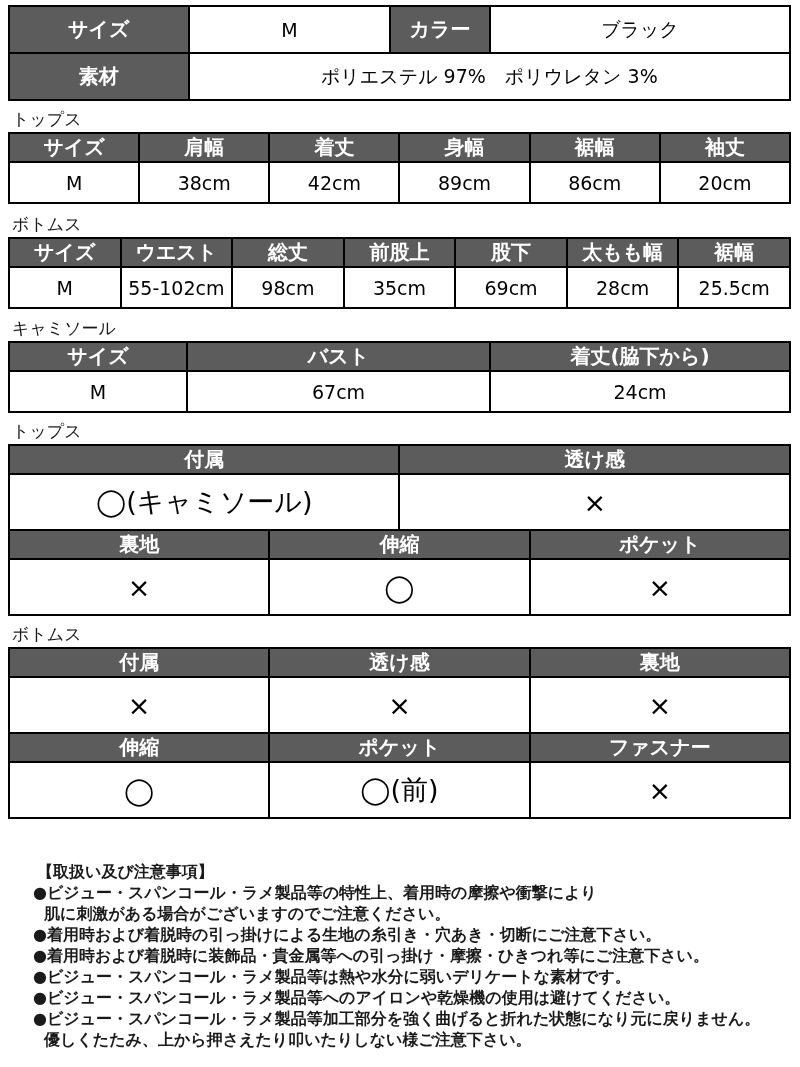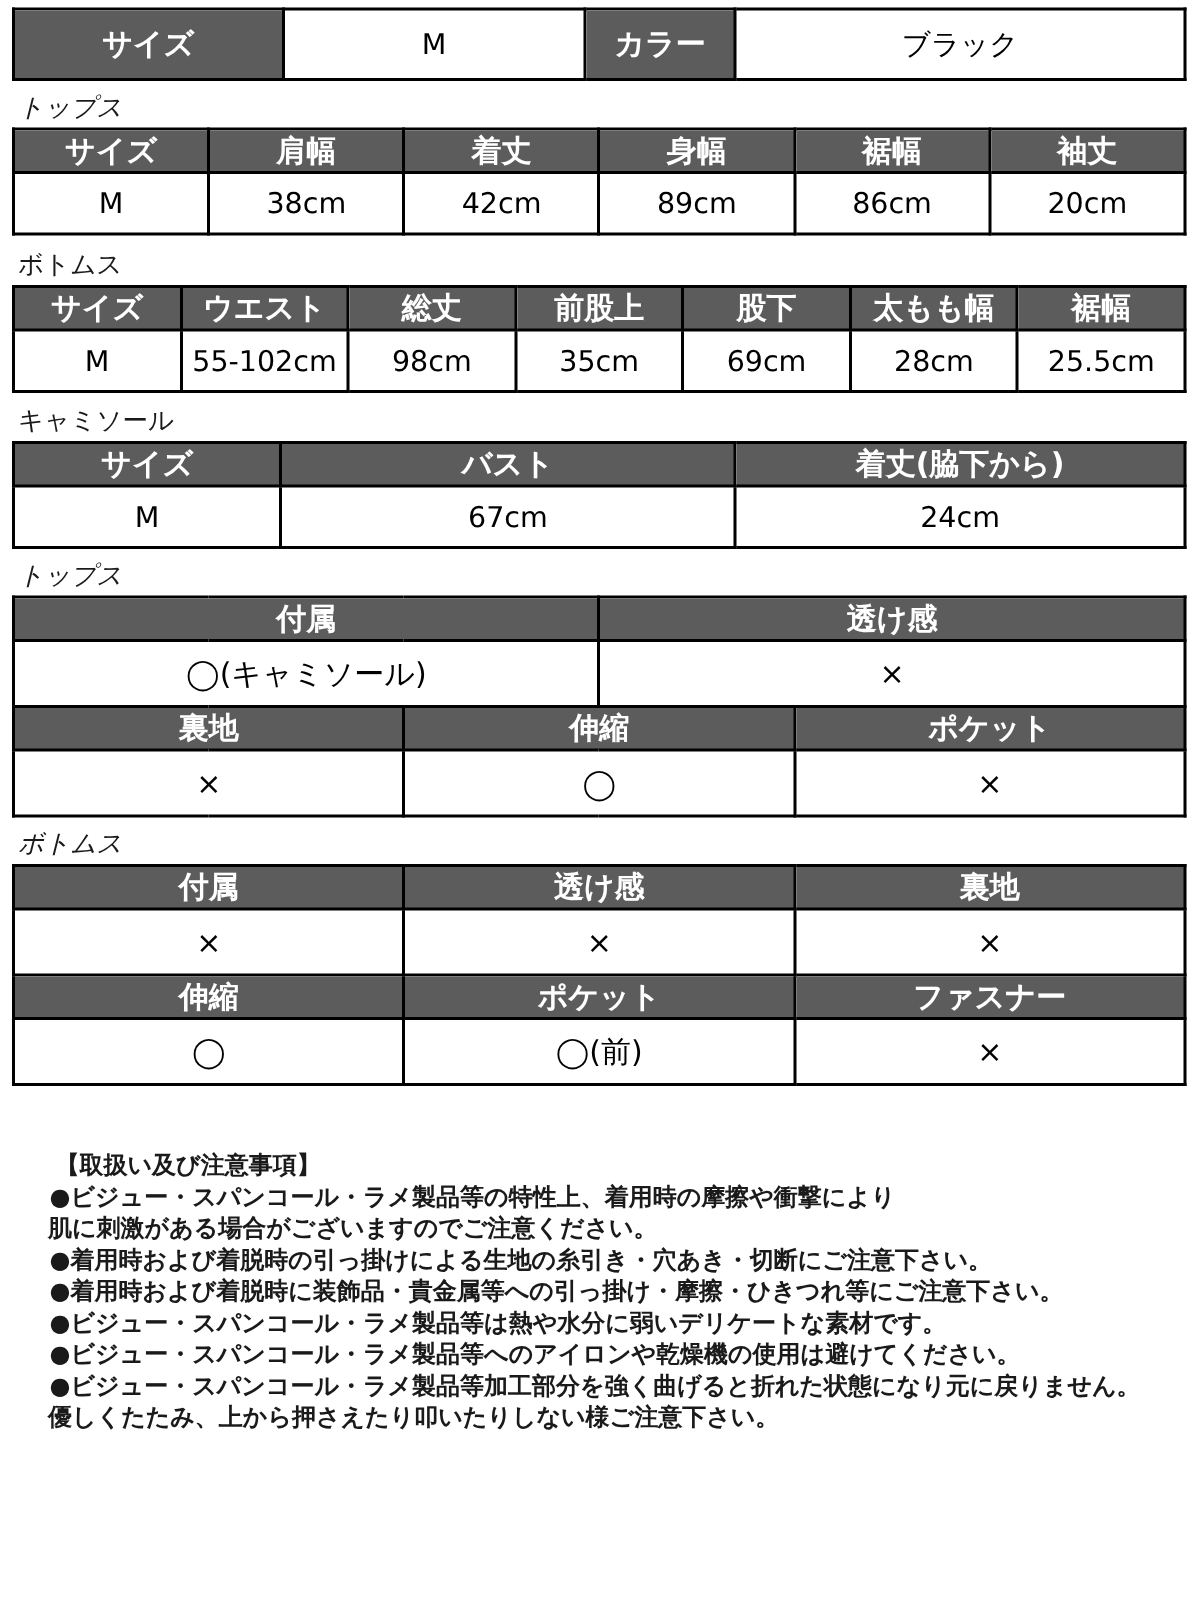--- a/index.html
+++ b/index.html
@@ -35,61 +35,65 @@
 
   
   .t-summary th, .t-summary td { height: 47px; }
 
   
   .t-spec th { height: 29px; }
   .t-spec td { height: 41px; }
 
   
   .t-feat tr.hd th { height: 26px; }
-  .t-feat tr.val td { height: 44px; font-size: 20px; }
+  .t-feat tr.val td { height: 56px; font-size: 27px; }
 
   .section-label {
     font-size: 17px;
     color: #1a1a1a;
     margin: 10px 0 3px 4px;
     line-height: 19px;
   }
-  .gap-9  { margin-top: 9px; font-style: italic; }
+  .gap-9  { margin-top: 9px; }
   .gap-10 { margin-top: 10px; }
   .gap-11 { margin-top: 11px; }
 
   .notes {
     margin: 42px 20px 0 20px;
     font-size: 16px;
     line-height: 21px;
     color: #1a1a1a;
     font-weight: bold;
   }
   .notes .note-title { margin-left: 9px; }
   .notes .note-line  { margin-left: 5px; white-space: nowrap; }
-  .notes .note-line.cont { margin-left: 4px; }
+  .notes .note-line.cont { margin-left: 16px; }
 </style>
 </head>
 <body>
 
 <div class="sheet">
 
   <table class="tbl t-summary">
     <colgroup>
       <col style="width:23%">
         <col style="width:25.8%">
         <col style="width:12.8%">
         <col style="width:38.4%">
     </colgroup>
     <tbody>
         <tr>
       <th>サイズ</th>
       <td>M</td>
       <th>カラー</th>
       <td>ブラック</td>
+    </tr>
+    <tr>
+      <th>素材</th>
+      <td colspan="3">ポリエステル 97%　ポリウレタン 3%</td>
     </tr>
   </tbody>
     </table>
 
   <div class="section-label gap-9">トップス</div>
   <table class="tbl t-spec">
     <colgroup>
       <col style="width:16.666%">
         <col style="width:16.666%">
         <col style="width:16.666%">

